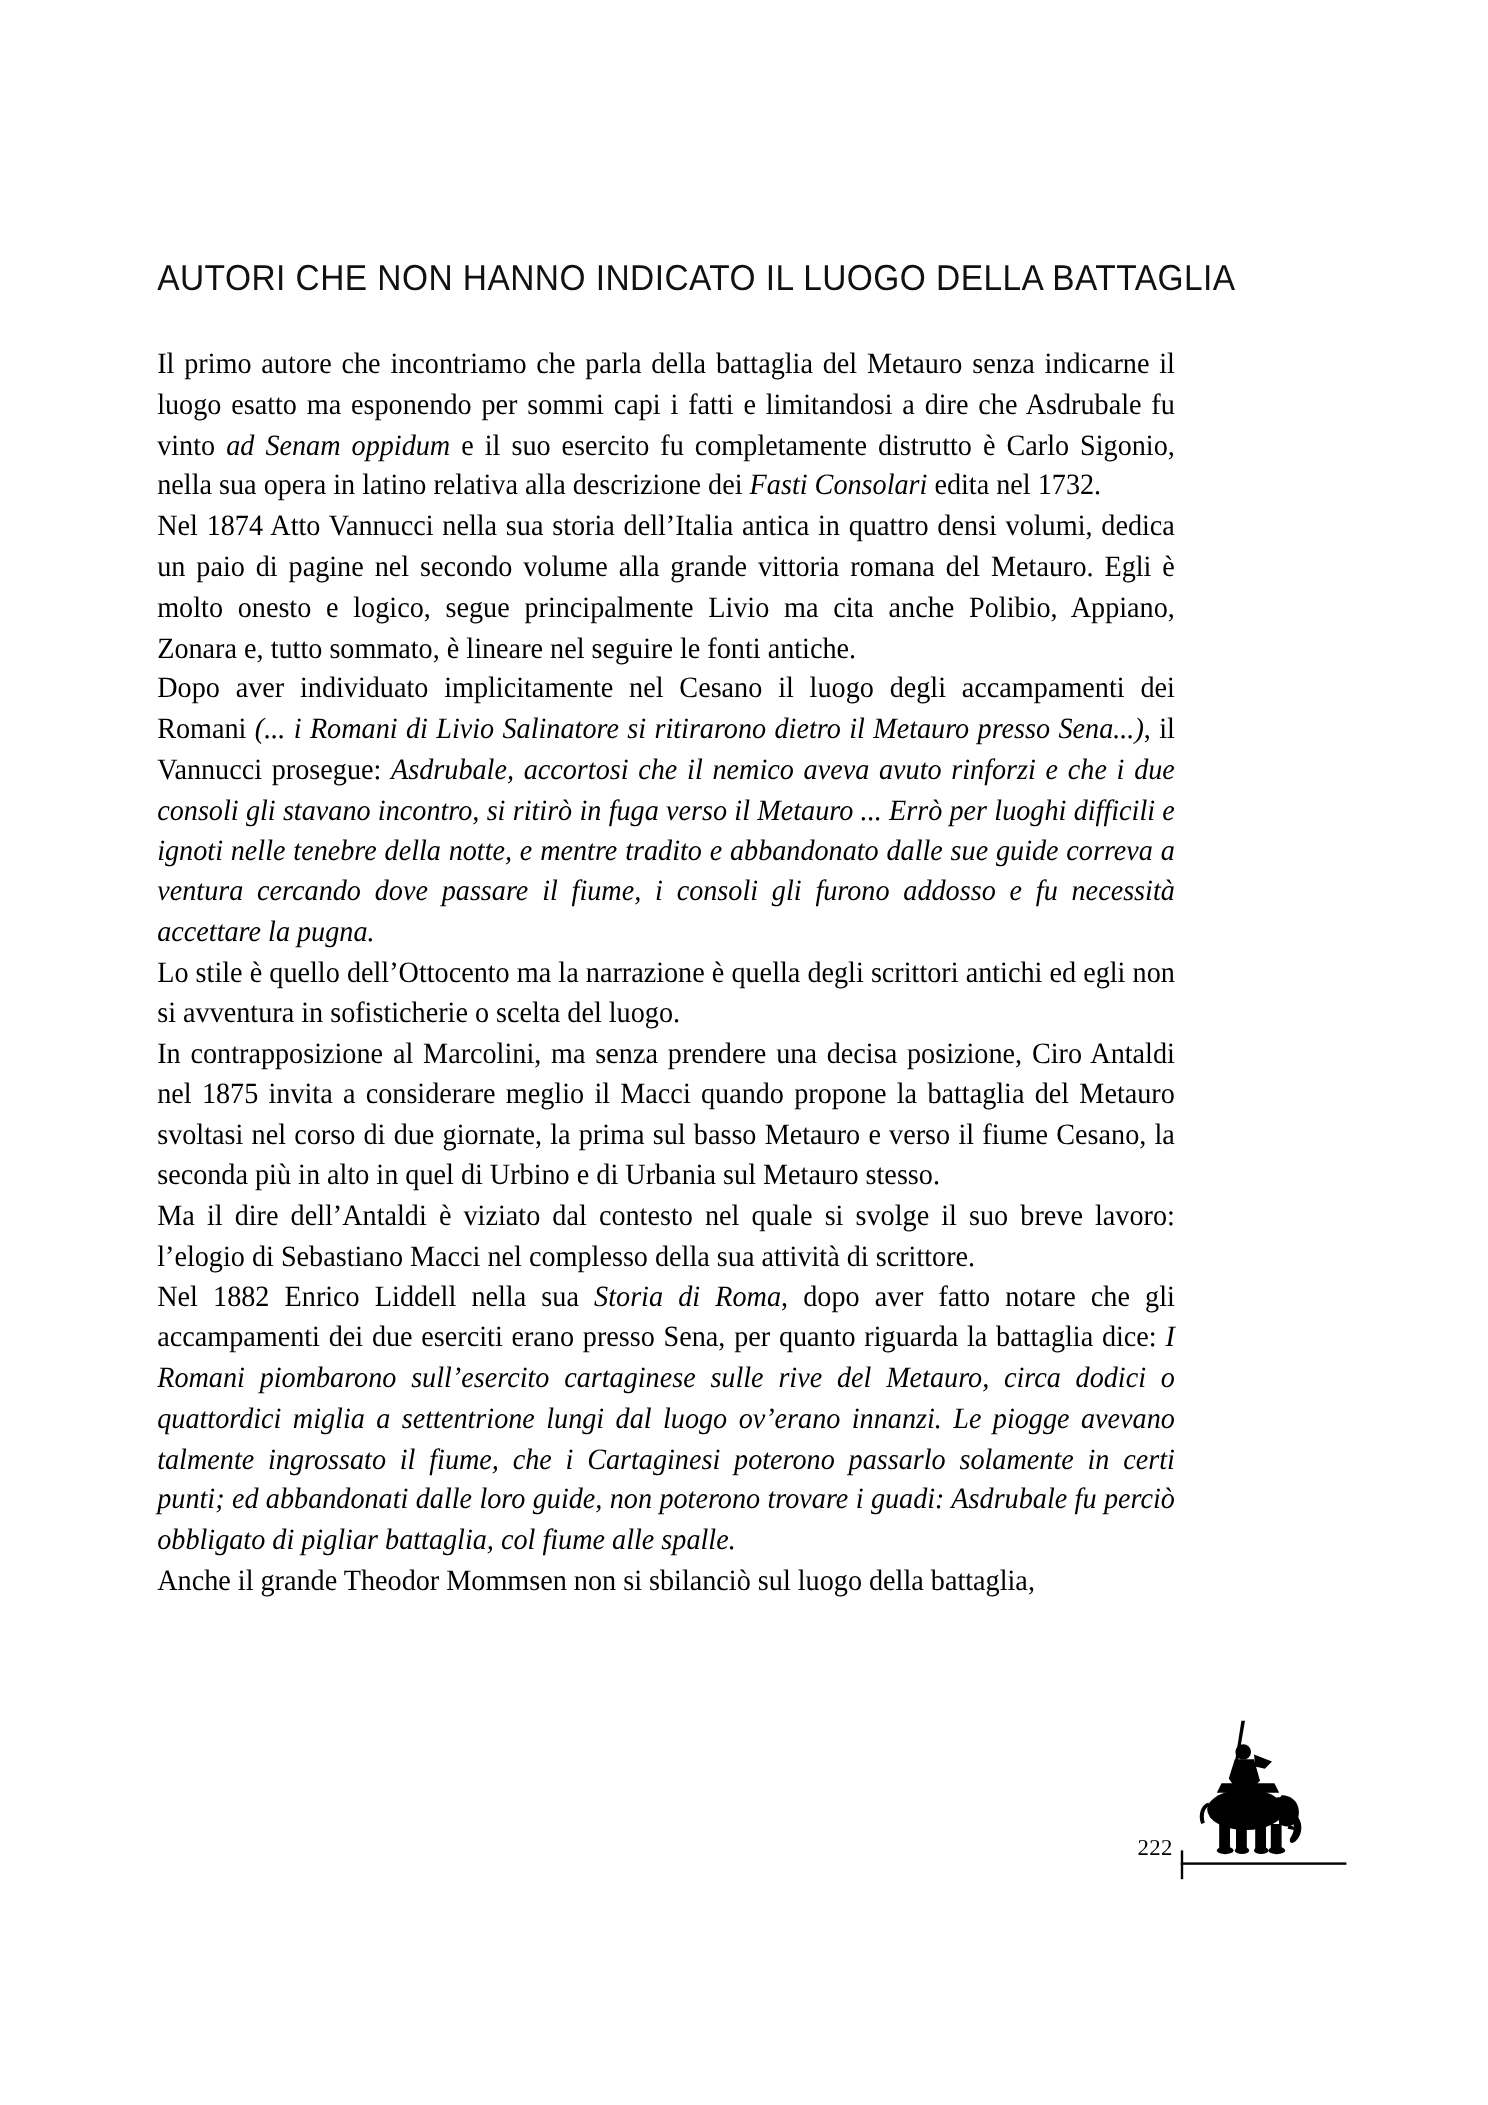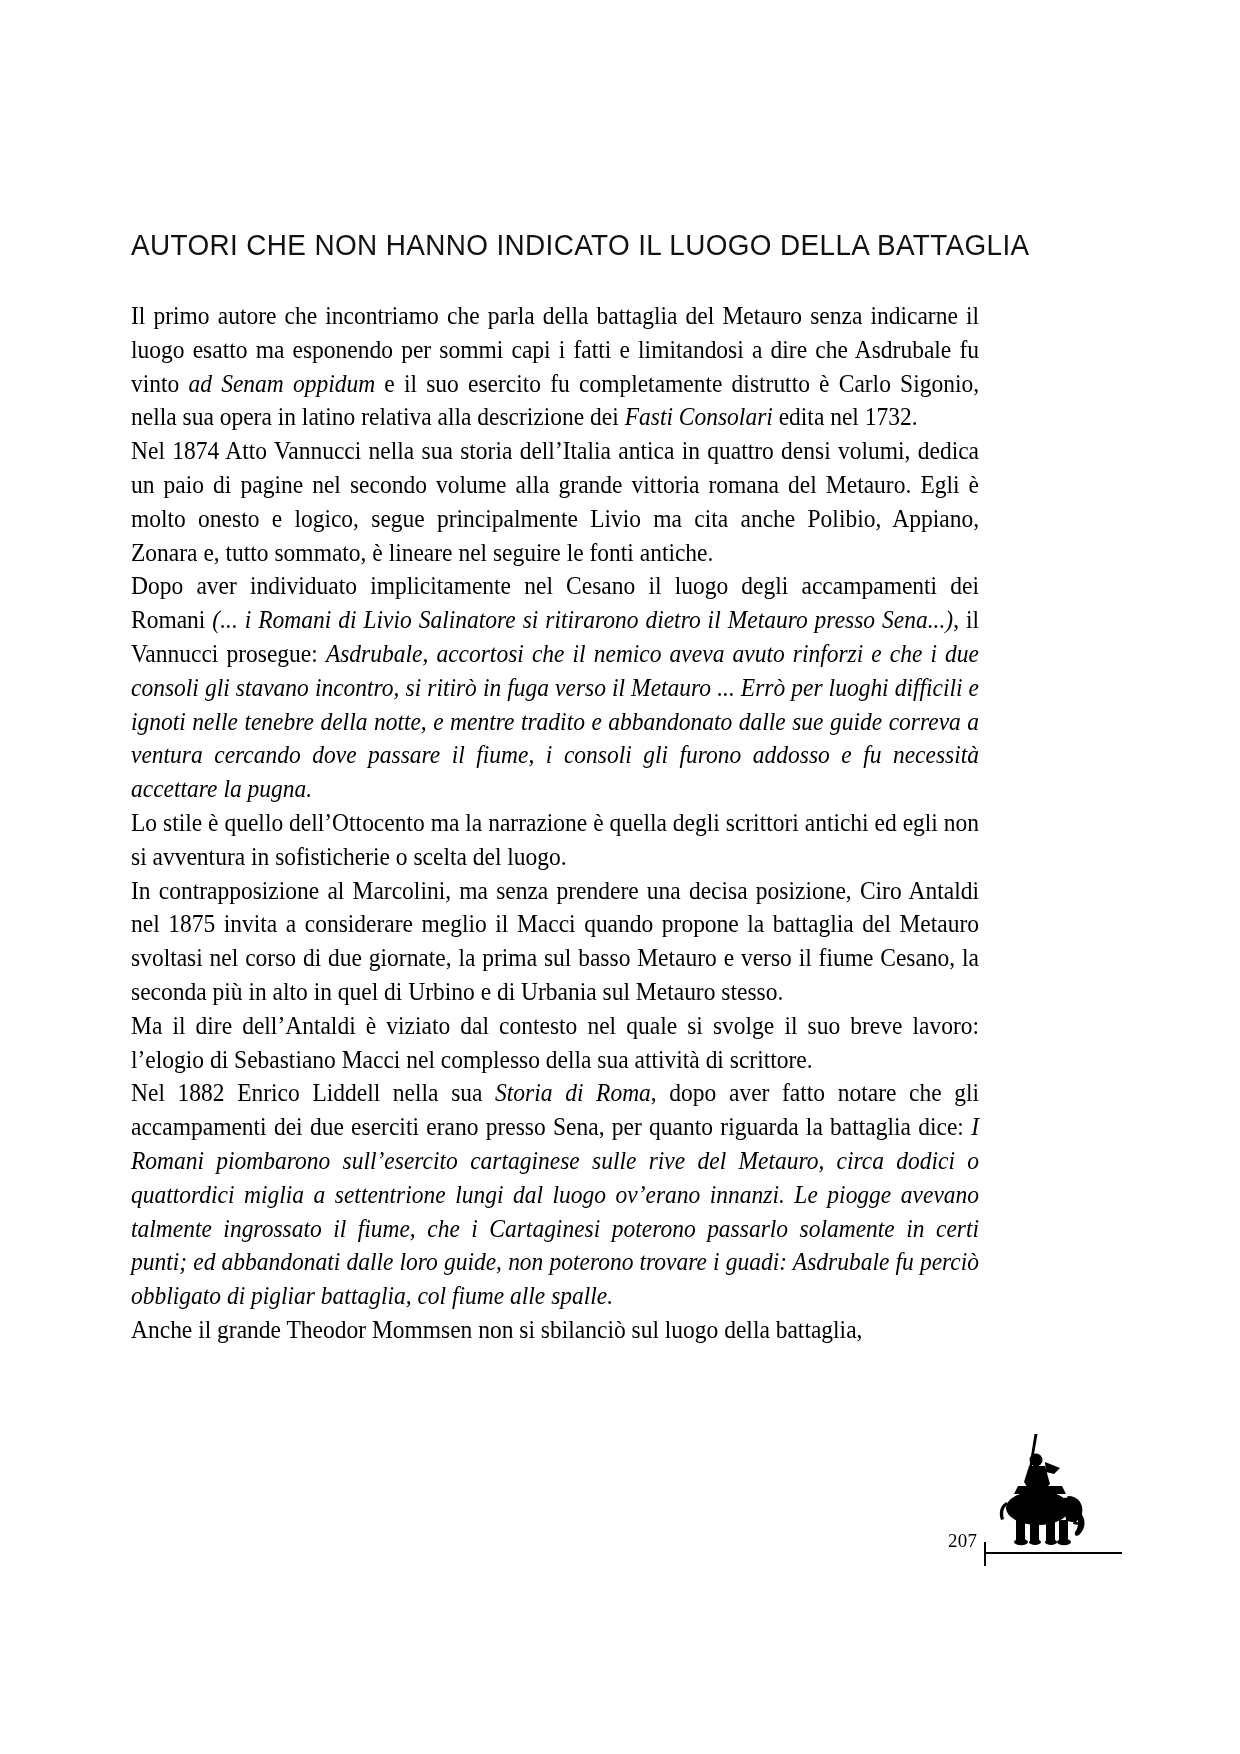--- a/index.html
+++ b/index.html
@@ -11,21 +11,21 @@
     position: relative;
     width: 1240px;
     height: 1754px;
     background: #ffffff;
     overflow: hidden;
     box-sizing: border-box;
   }
   .content {
     position: absolute;
     left: 131px;
-    top: 228px;
+    top: 216px;
     width: 848px;
   }
   .chapter-heading {
     font-family: "Liberation Sans", "DejaVu Sans", sans-serif;
     font-size: 30px;
     font-weight: 400;
     letter-spacing: 0.4px;
     color: #111111;
     margin: 0 0 38px 0;
     line-height: 1.1;
@@ -166,17 +166,17 @@
           <ellipse cx="90" cy="110" rx="7" ry="3.2"></ellipse>
         </g>
       </svg>
     </div>
 
     <div class="rule-corner">
       <div class="rule-h"></div>
       <div class="rule-v"></div>
     </div>
 
-    <div class="page-number">207</div>
+    <div class="page-number">222</div>
 
   </div>
 
 </div>
 
 </body></html>

